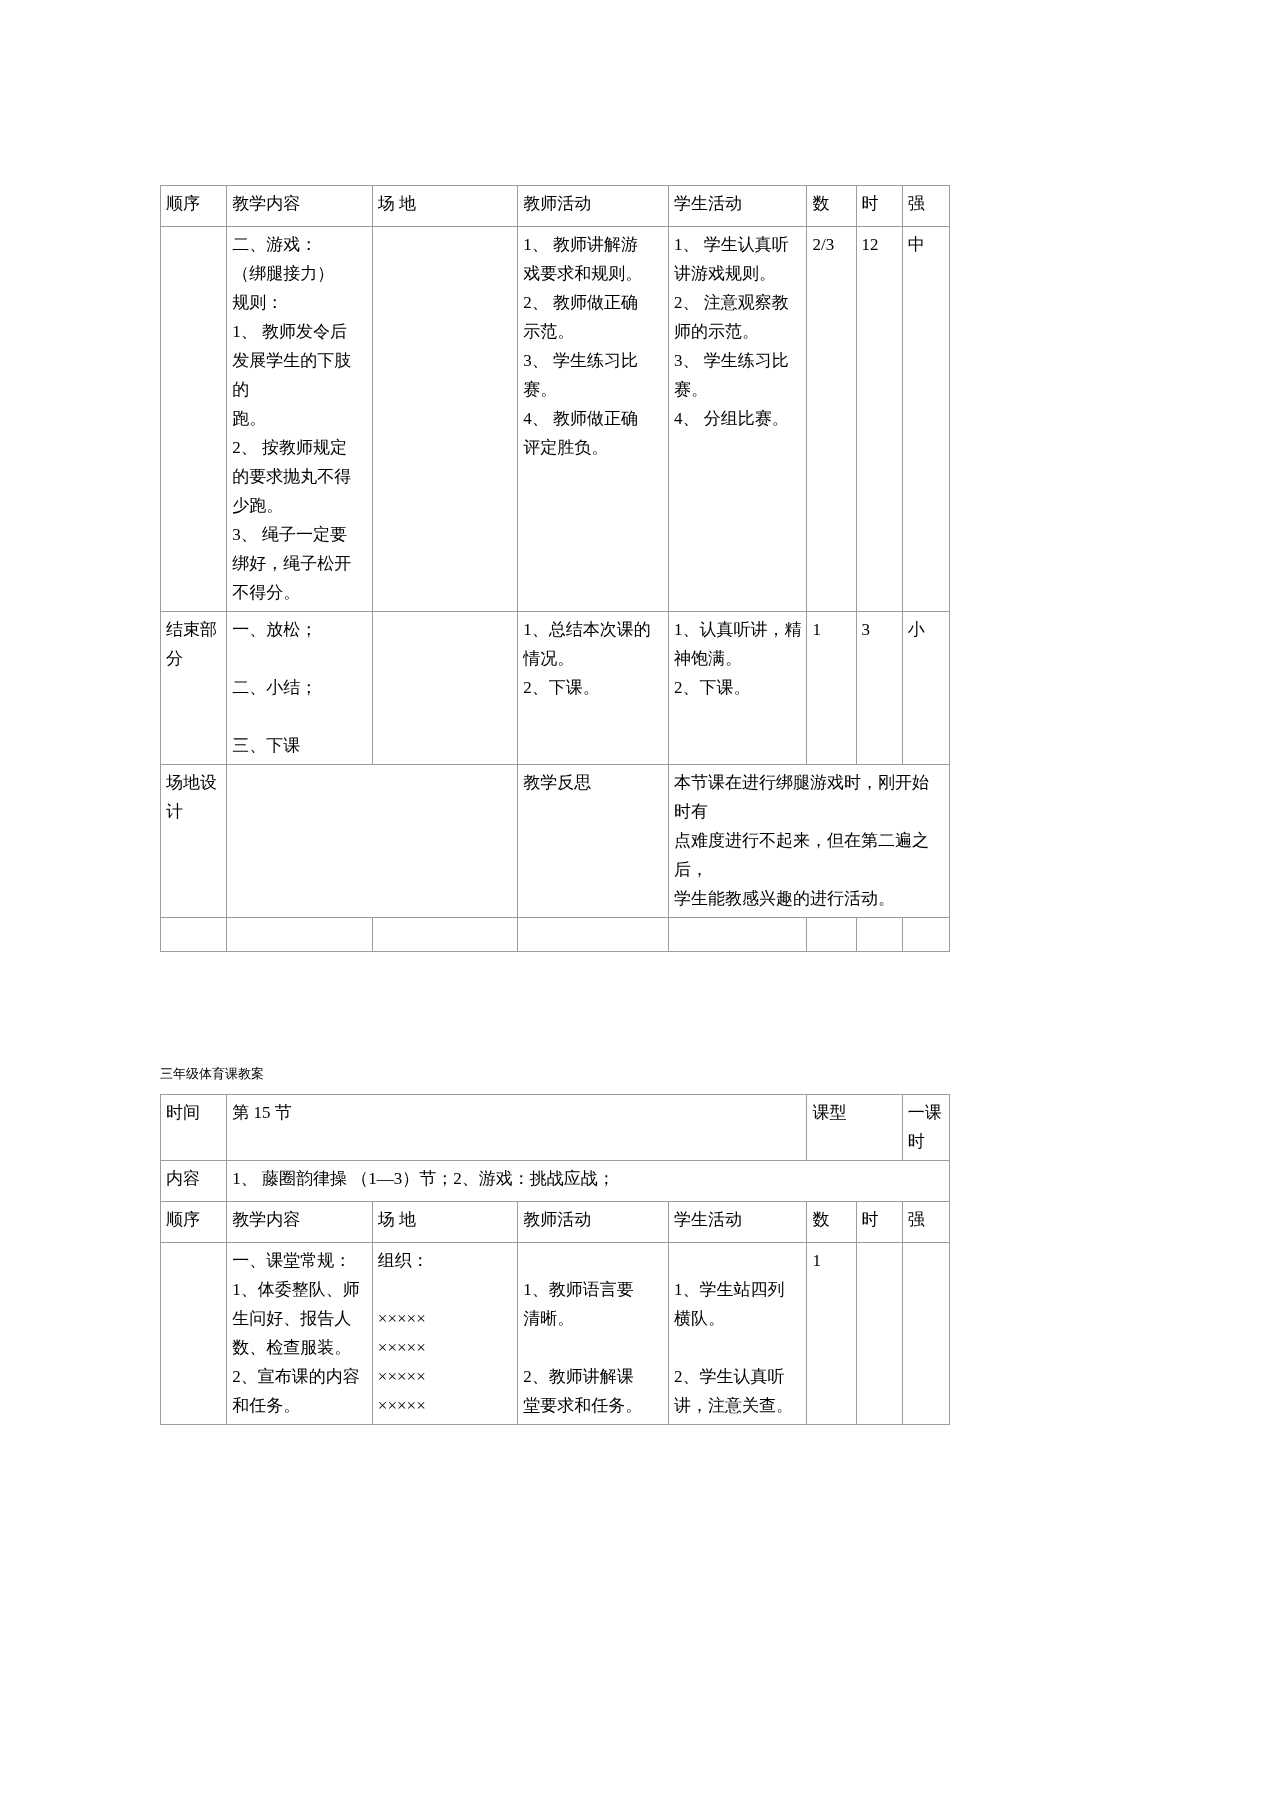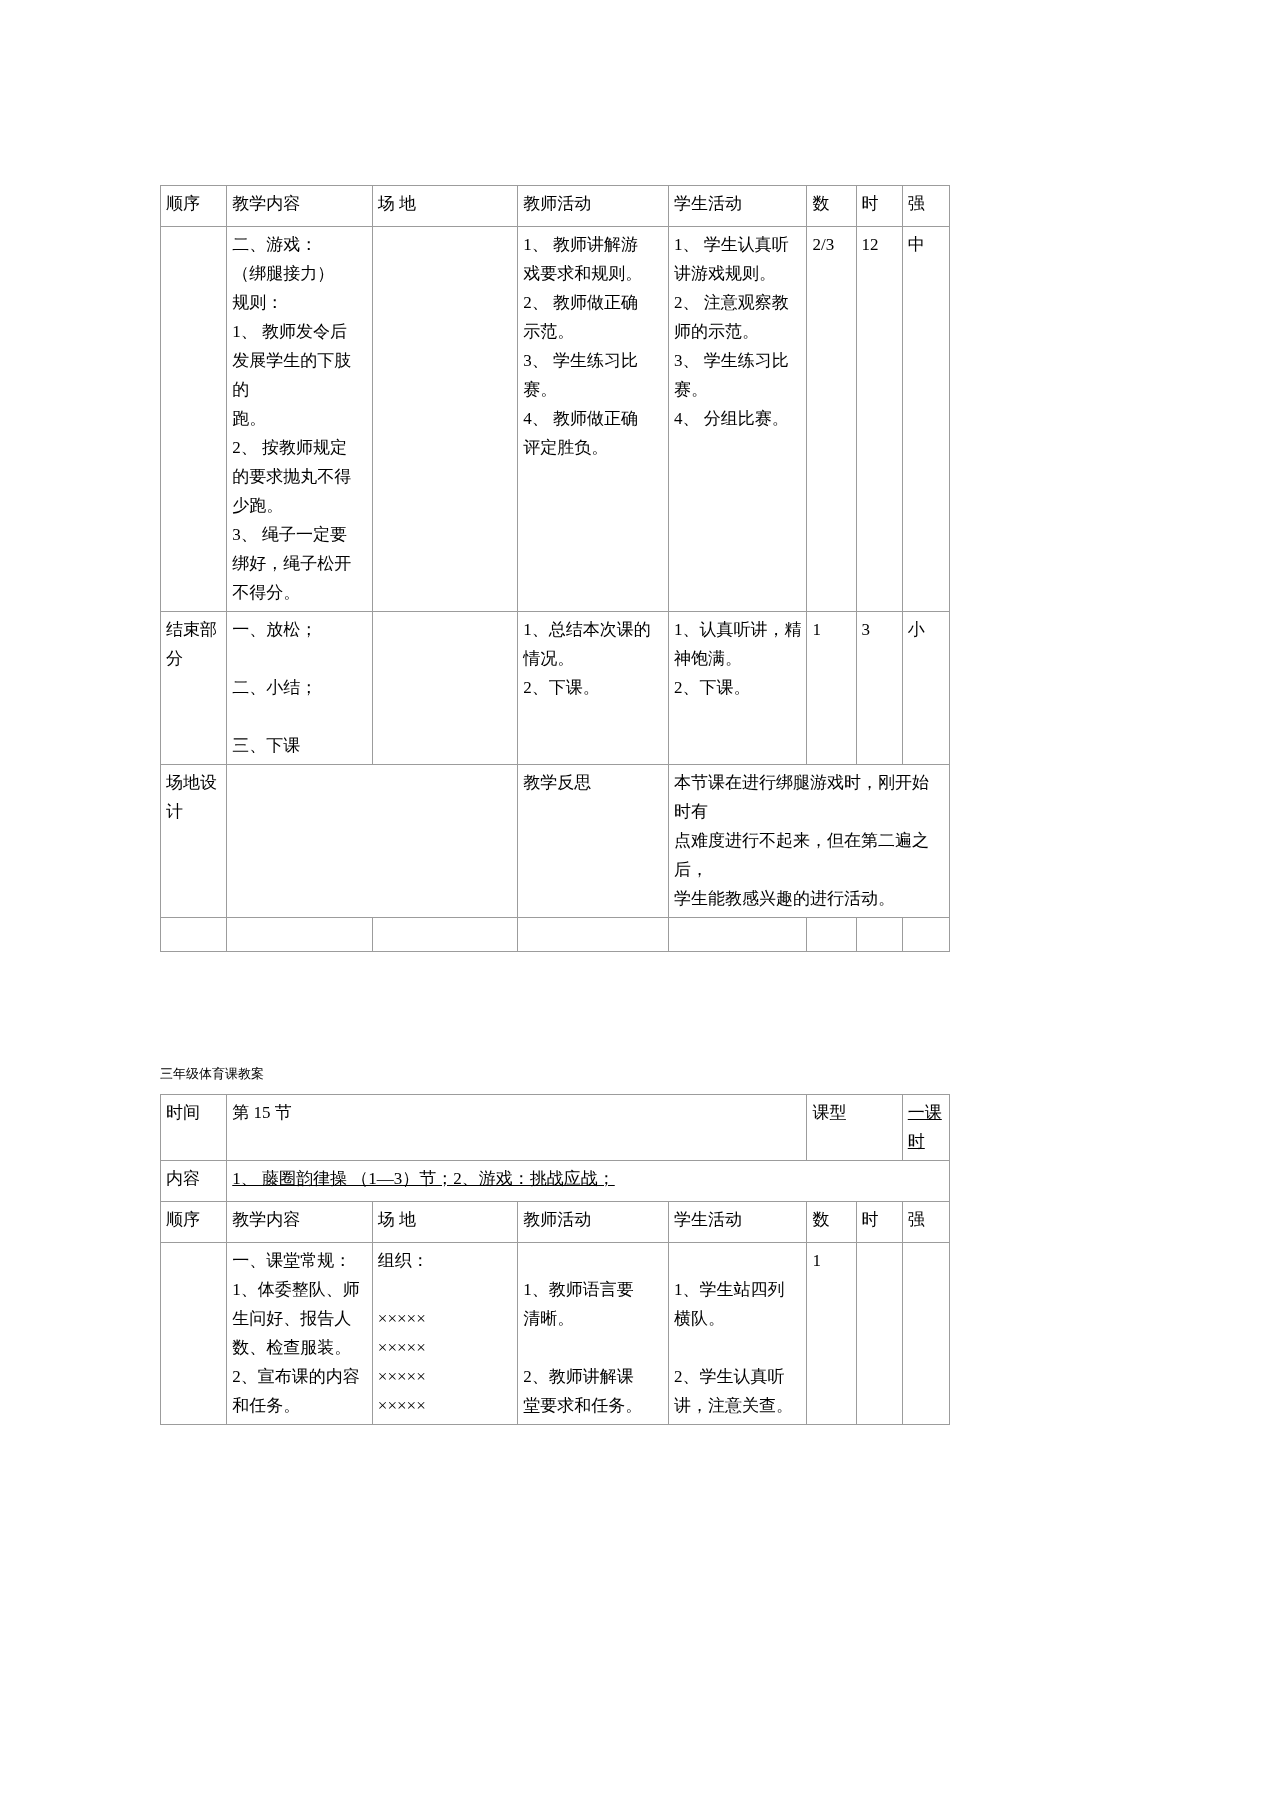--- a/index.html
+++ b/index.html
@@ -66,21 +66,20 @@
     font-size: 13px;
     line-height: 28px;
     margin: 0 0 6px 0;
     padding: 0;
   }
   .gap-block {
     height: 108px;
   }
   .nowrap-cell {
     word-break: keep-all;
-    text-decoration: underline;
   }
 </style>
 </head>
 <body>
 
 <div class="page">
 
   <table class="doc-table">
     <colgroup>
       <col style="width:66px">

